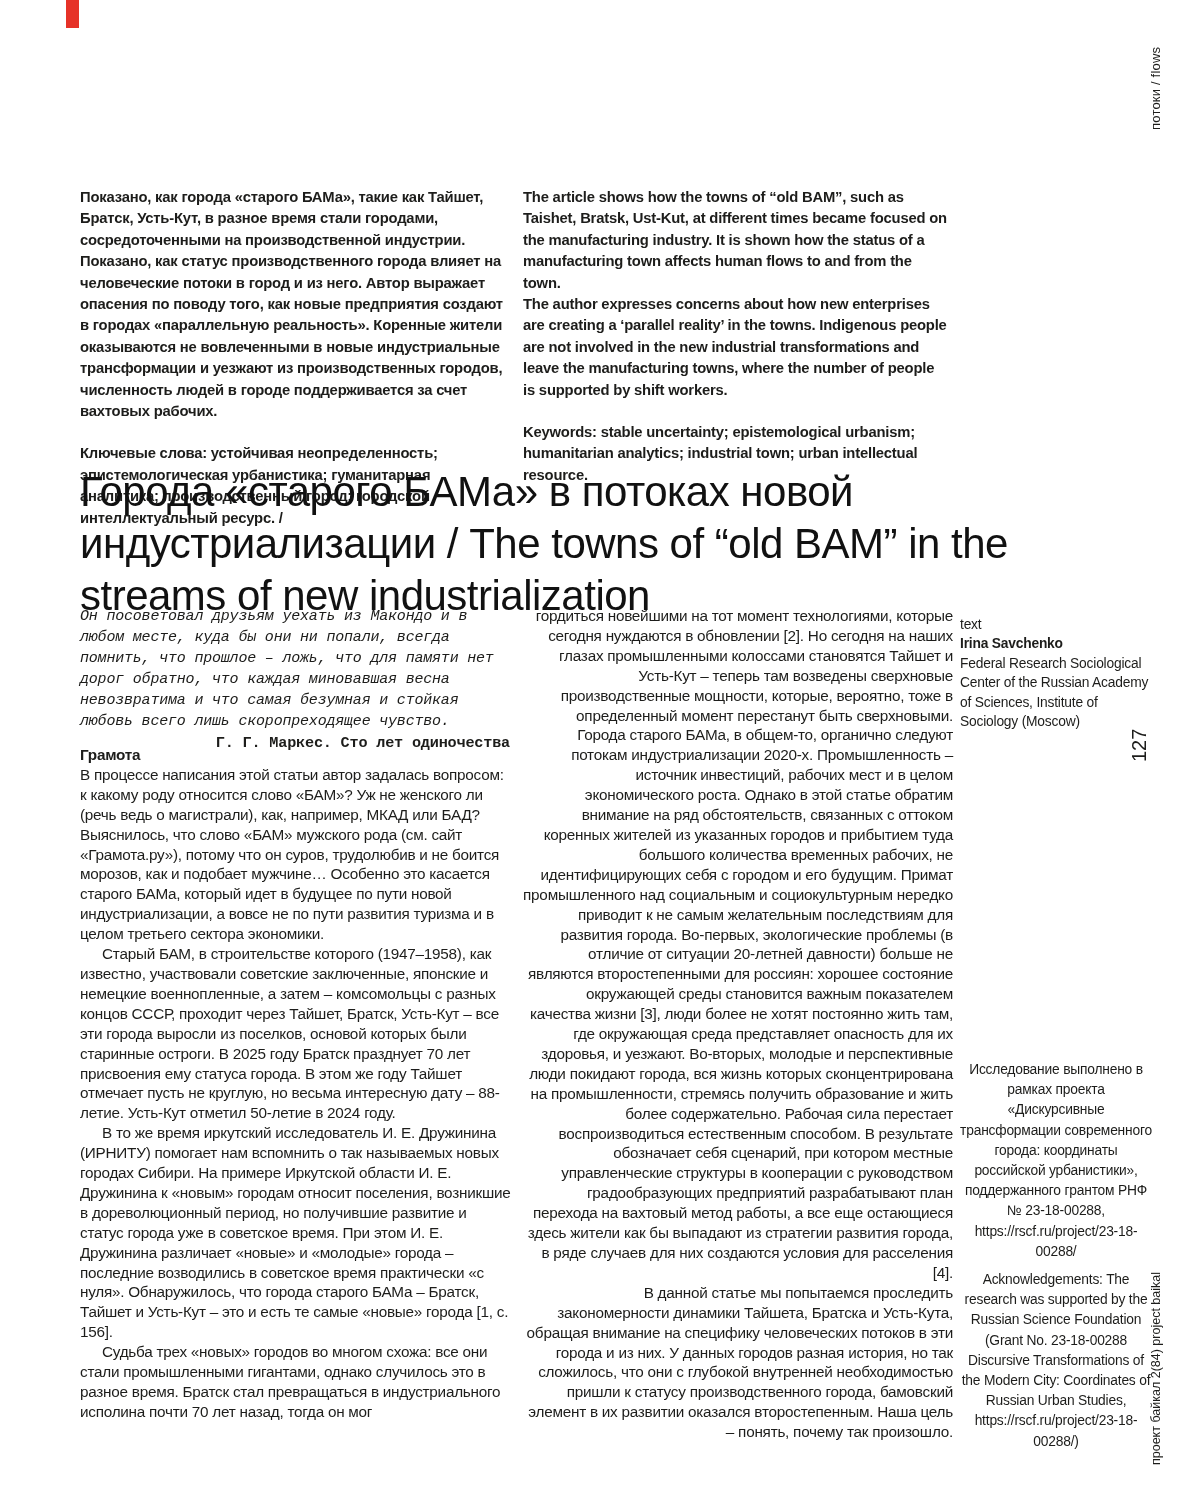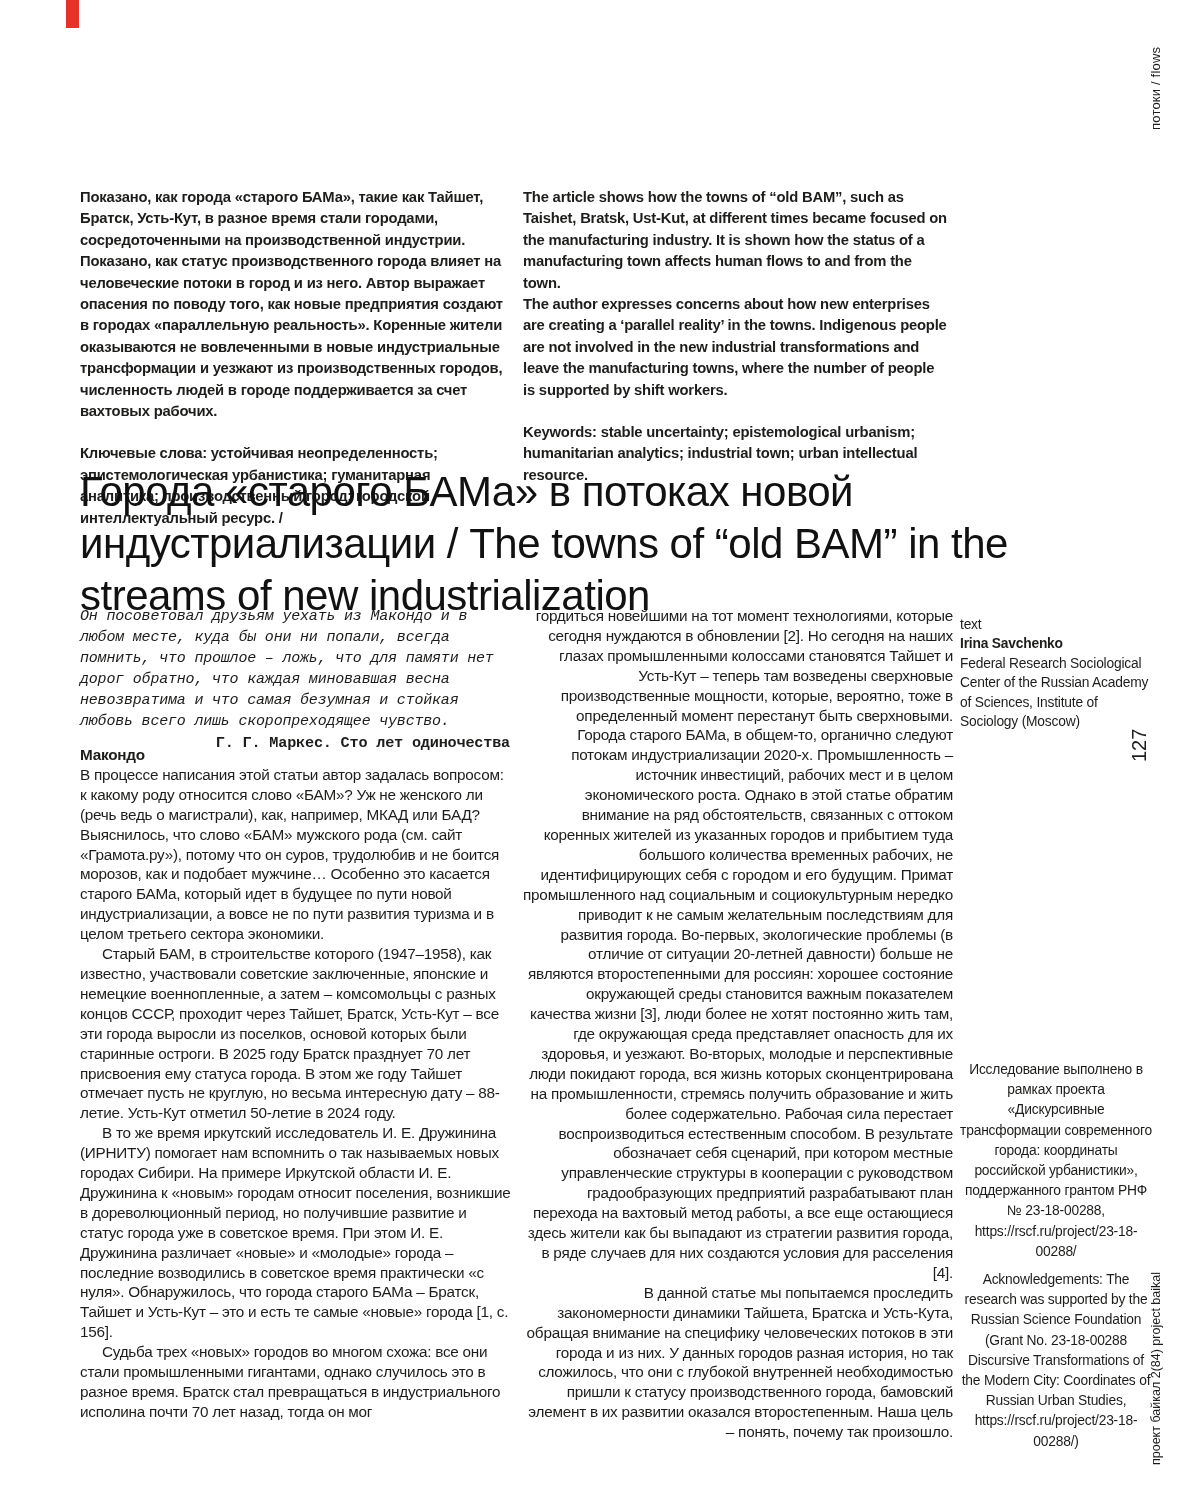--- a/index.html
+++ b/index.html
@@ -120,21 +120,21 @@
     <div>индустриализации / The towns of “old BAM” in the</div>
     <div>streams of new industrialization</div>
   </h1>
 
   <div class="epigraph">
     <div class="quote">Он посоветовал друзьям уехать из Макондо и в любом месте, куда бы они ни попали, всегда помнить, что прошлое – ложь, что для памяти нет дорог обратно, что каждая миновавшая весна невозвратима и что самая безумная и стойкая любовь всего лишь скоропреходящее чувство.</div>
     <div class="attribution">Г. Г. Маркес. Сто лет одиночества</div>
   </div>
 
   <div class="bodycol col1">
-    <h2>Макондо</h2>
+    <h2>Грамота</h2>
     <p>В процессе написания этой статьи автор задалась вопросом: к какому роду относится слово «БАМ»? Уж не женского ли (речь ведь о магистрали), как, например, МКАД или БАД? Выяснилось, что слово «БАМ» мужского рода (см. сайт «Грамота.ру»), потому что он суров, трудолюбив и не боится морозов, как и подобает мужчине… Особенно это касается старого БАМа, который идет в будущее по пути новой индустриализации, а вовсе не по пути развития туризма и в целом третьего сектора экономики.</p>
     <p class="indent">Старый БАМ, в строительстве которого (1947–1958), как известно, участвовали советские заключенные, японские и немецкие военнопленные, а затем – комсомольцы с разных концов СССР, проходит через Тайшет, Братск, Усть-Кут – все эти города выросли из поселков, основой которых были старинные остроги. В 2025 году Братск празднует 70 лет присвоения ему статуса города. В этом же году Тайшет отмечает пусть не круглую, но весьма интересную дату – 88-летие. Усть-Кут отметил 50-летие в 2024 году.</p>
     <p class="indent">В то же время иркутский исследователь И. Е. Дружинина (ИРНИТУ) помогает нам вспомнить о так называемых новых городах Сибири. На примере Иркутской области И. Е. Дружинина к «новым» городам относит поселения, возникшие в дореволюционный период, но получившие развитие и статус города уже в советское время. При этом И. Е. Дружинина различает «новые» и «молодые» города – последние возводились в советское время практически «с нуля». Обнаружилось, что города старого БАМа – Братск, Тайшет и Усть-Кут – это и есть те самые «новые» города [1, с. 156].</p>
     <p class="indent">Судьба трех «новых» городов во многом схожа: все они стали промышленными гигантами, однако случилось это в разное время. Братск стал превращаться в индустриального исполина почти 70 лет назад, тогда он мог</p>
   </div>
 
   <div class="bodycol col2">
     <p>гордиться новейшими на тот момент технологиями, которые сегодня нуждаются в обновлении [2]. Но сегодня на наших глазах промышленными колоссами становятся Тайшет и Усть-Кут – теперь там возведены сверхновые производственные мощности, которые, вероятно, тоже в определенный момент перестанут быть сверхновыми.</p>
     <p class="indent">Города старого БАМа, в общем-то, органично следуют потокам индустриализации 2020-х. Промышленность – источник инвестиций, рабочих мест и в целом экономического роста. Однако в этой статье обратим внимание на ряд обстоятельств, связанных с оттоком коренных жителей из указанных городов и прибытием туда большого количества временных рабочих, не идентифицирующих себя с городом и его будущим. Примат промышленного над социальным и социокультурным нередко приводит к не самым желательным последствиям для развития города. Во-первых, экологические проблемы (в отличие от ситуации 20-летней давности) больше не являются второстепенными для россиян: хорошее состояние окружающей среды становится важным показателем качества жизни [3], люди более не хотят постоянно жить там, где окружающая среда представляет опасность для их здоровья, и уезжают. Во-вторых, молодые и перспективные люди покидают города, вся жизнь которых сконцентрирована на промышленности, стремясь получить образование и жить более содержательно. Рабочая сила перестает воспроизводиться естественным способом. В результате обозначает себя сценарий, при котором местные управленческие структуры в кооперации с руководством градообразующих предприятий разрабатывают план перехода на вахтовый метод работы, а все еще остающиеся здесь жители как бы выпадают из стратегии развития города, в ряде случаев для них создаются условия для расселения [4].</p>
     <p class="indent">В данной статье мы попытаемся проследить закономерности динамики Тайшета, Братска и Усть-Кута, обращая внимание на специфику человеческих потоков в эти города и из них. У данных городов разная история, но так сложилось, что они с глубокой внутренней необходимостью пришли к статусу производственного города, бамовский элемент в их развитии оказался второстепенным. Наша цель – понять, почему так произошло.</p>

